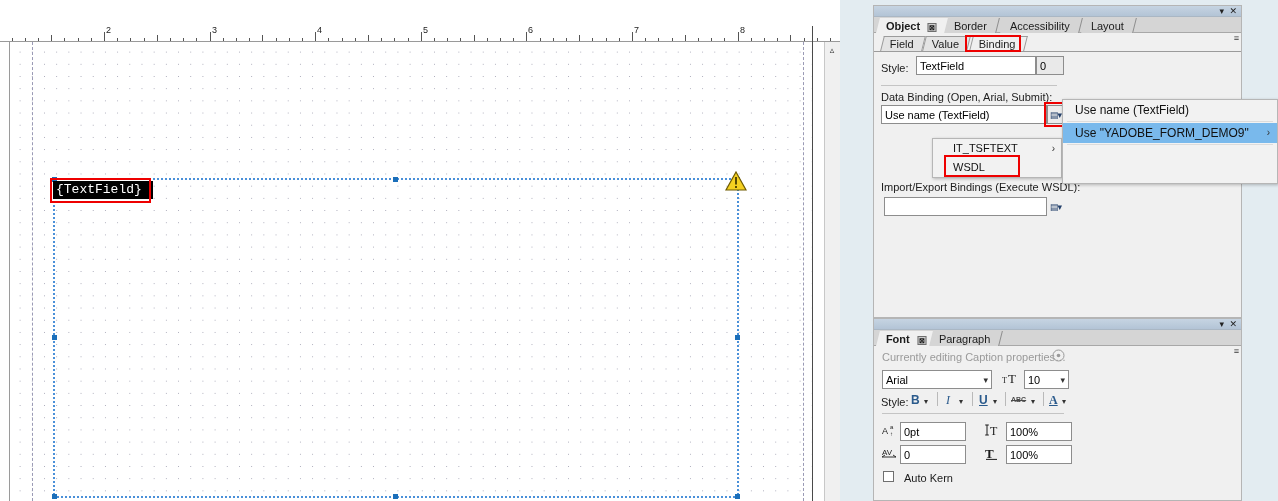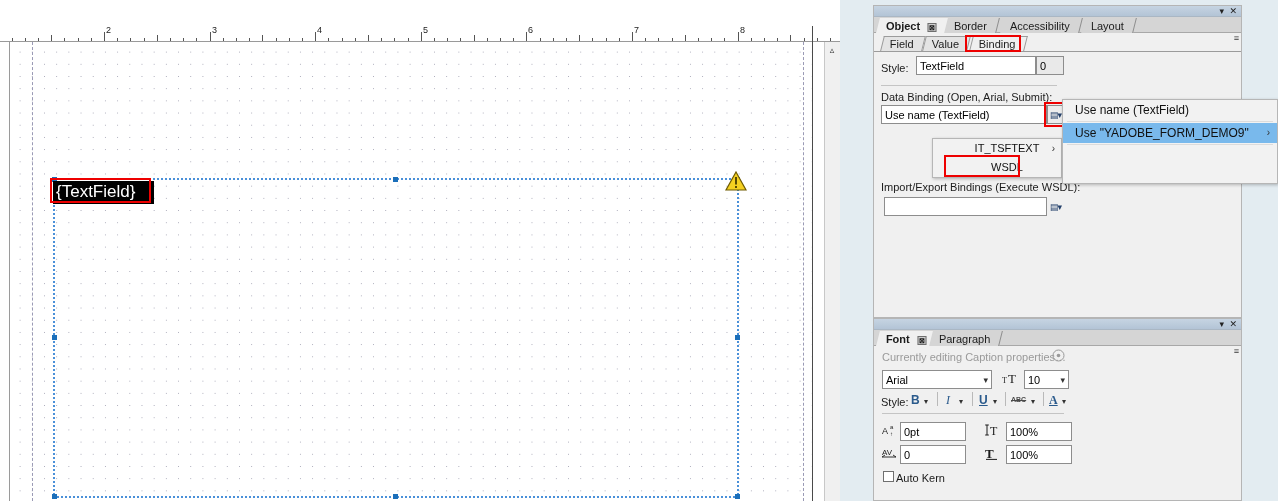--- a/index.html
+++ b/index.html
@@ -88,22 +88,22 @@
     position: absolute; left: 42px; top: 136px; width: 686px; height: 320px;
     border: 2px dotted #4a90d9;
     background: transparent;
   }
   .sel-handle {
     position: absolute; width: 5px; height: 5px; background: #1b6fba;
   }
   #tf-caption {
     position: absolute; left: 42px; top: 139px;
     background: #000000; color: #ffffff;
-    font-size: 17px; padding: 1px 19px 2px 3px;
-    font-family: Liberation Sans, sans-serif;
+    font-size: 13px; padding: 1px 11px 2px 3px;
+    font-family: Liberation Mono, monospace;
     white-space: nowrap;
   }
   #tf-caption-box {
     position: absolute; left: 39px; top: 136px; width: 101px; height: 25px;
     border: 2px solid #ee0000; pointer-events: none;
   }
   #warn-icon { position: absolute; left: 714px; top: 129px; width: 22px; height: 20px; }
 
   
   #right-dock {
@@ -206,21 +206,21 @@
   }
   .mi-sep { height: 1px; margin: 1px 4px; background: #dcdcdc; }
 
   #data-submenu {
     position: absolute; left: 932px; top: 138px; width: 130px; height: 40px;
     background: #f2f2f2; border: 1px solid #b6b6b6;
     box-shadow: 1px 1px 3px rgba(0,0,0,.25);
   }
   .smi {
     position: relative; height: 19px; line-height: 19px;
-    padding-left: 20px; font-size: 11px; color: #111; white-space: nowrap; text-align: center;
+    padding-left: 20px; font-size: 11px; color: #111; white-space: nowrap;
   }
   .smi .submarker { position: absolute; right: 6px; top: 0; font-size: 10px; color: #333; }
 </style>
 </head>
 <body>
 
 <div id="app">
 
   <div id="canvas-area">
 
@@ -456,21 +456,21 @@
         <path d="M0 11 h14 M0 11 l3 -2 M14 11 l-3 -2" stroke="#1b1b1b" stroke-width="0.9" fill="none"></path>
       </svg>
       <div class="fld" style="left:26px; top:126px; width:66px;">0</div>
       <svg style="position:absolute; left:110px; top:127px;" width="17" height="14" viewBox="0 0 17 14">
         <text x="1" y="12" font-family="Liberation Serif, serif" font-size="13" font-weight="bold" fill="#1b1b1b">T</text>
         <path d="M2 13.4 h11" stroke="#1b1b1b" stroke-width="1"></path>
       </svg>
       <div class="fld" style="left:132px; top:126px; width:66px;">100%</div>
 
       <div class="chk" style="left:9px; top:152px;"></div>
-      <div class="lbl" style="left:22px; top:153px;">Auto Kern</div>
+      <div class="lbl" style="left:30px; top:153px;">Auto Kern</div>
     </div>
 
     <div id="data-submenu" style="left:92px; top:138px;">
       <div class="smi">
         <span>IT_TSFTEXT</span>
         <span class="submarker">›</span>
       </div>
       <div class="smi">
         <span>WSDL</span>
       </div>

